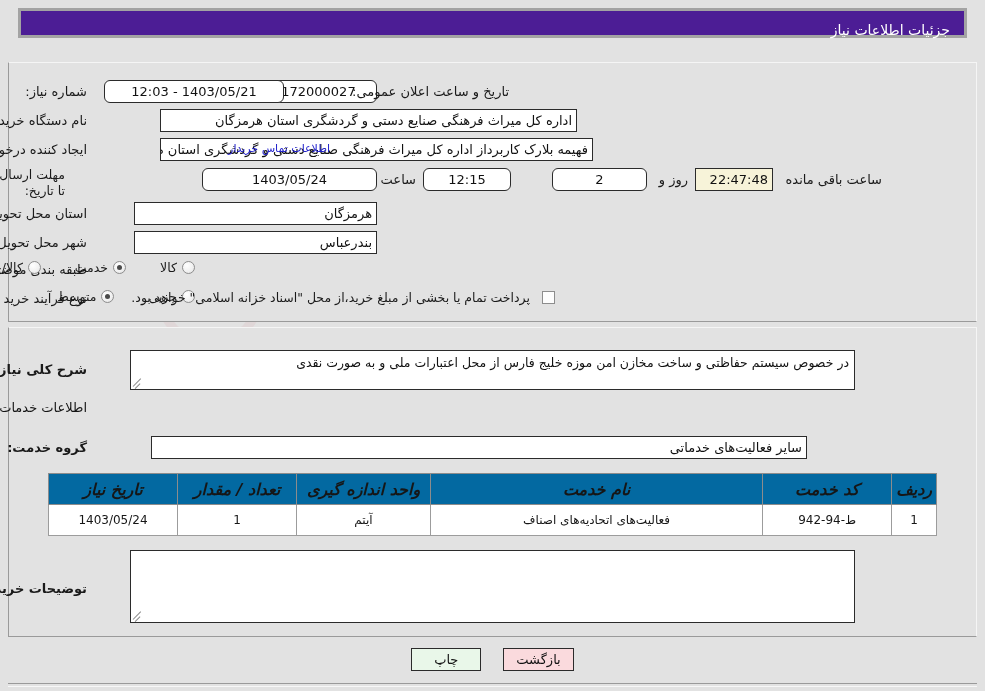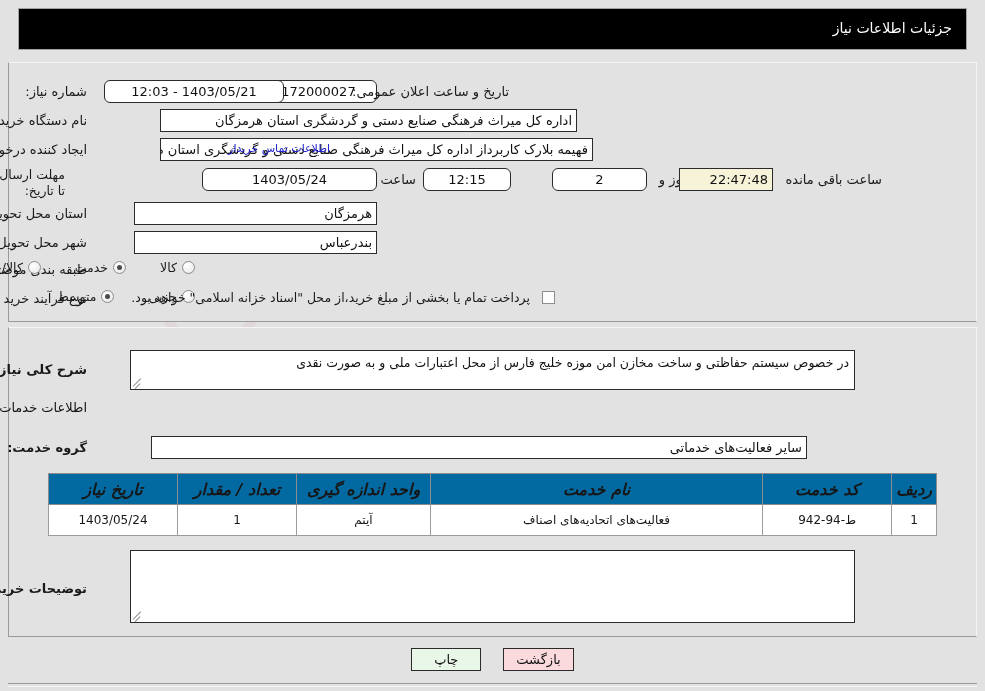--- a/index.html
+++ b/index.html
@@ -48,23 +48,23 @@
     color: #e8c7c9;
     opacity: .8;
     font-weight: bold;
     direction: ltr;
   }
 
   
   .header-bar {
     position: absolute;
     left: 18px; top: 8px;
-    width: 949px; height: 42px;
-    background: #000000;
-    border: 1px solid #a3a3a3;
+    width: 949px; height: 30px;
+    background: #4c1d95;
+    border: 3px solid #a3a3a3;
     box-sizing: border-box;
     z-index: 3;
   }
   .header-title {
     position: absolute;
     right: 14px;
     top: 11px;
     color: #ffffff;
     font-size: 14px;
     white-space: nowrap;
@@ -310,21 +310,21 @@
   <div class="lbl" style="right:898px; top:142px;">ایجاد کننده درخواست:</div>
   <div class="fld right" style="right:392px; top:138px; width:433px;">فهیمه بلارک کاربرداز اداره کل میراث فرهنگی  صنایع دستی و گردشگری استان ه</div>
   <div class="link" style="right:655px; top:142px;">اطلاعات تماس خریدار</div>
 
   <div class="lbl small" style="right:920px; top:167px; text-align:right; width:100px; white-space:normal; line-height:16px;">مهلت ارسال پاسخ: تا تاریخ:</div>
   <div class="fld center" style="right:608px; top:168px; width:175px;">1403/05/24</div>
   <div class="lbl" style="right:569px; top:172px;">ساعت</div>
   <div class="fld center" style="right:474px; top:168px; width:88px;">12:15</div>
   <div class="fld center" style="right:338px; top:168px; width:95px;">2</div>
   <div class="lbl" style="right:297px; top:172px;">روز و</div>
-  <div class="fld countdown" style="right:212px; top:168px; width:94px;padding-left:34px;">22:47:48</div>
+  <div class="fld countdown" style="right:212px; top:168px; width:78px;padding-left:34px;">22:47:48</div>
   <div class="lbl" style="right:103px; top:172px;">ساعت باقی مانده</div>
 
   <div class="lbl" style="right:898px; top:206px;">استان محل تحویل:</div>
   <div class="fld right" style="right:608px; top:202px; width:243px;">هرمزگان</div>
 
   <div class="lbl" style="right:898px; top:235px;">شهر محل تحویل:</div>
   <div class="fld right" style="right:608px; top:231px; width:243px;">بندرعباس</div>
 
   <div class="lbl" style="right:898px; top:262px;">طبقه بندی موضوعی:</div>
   <div class="radio-wrap" id="category-radios" style="right:790px; top:260px;">

